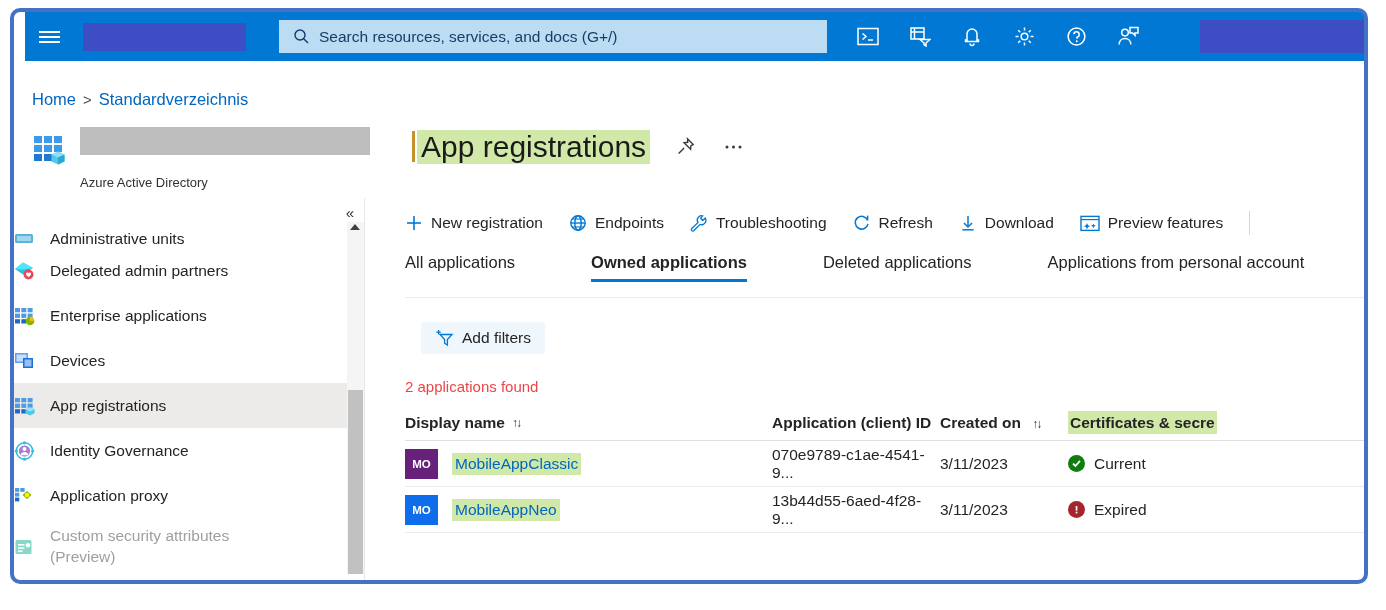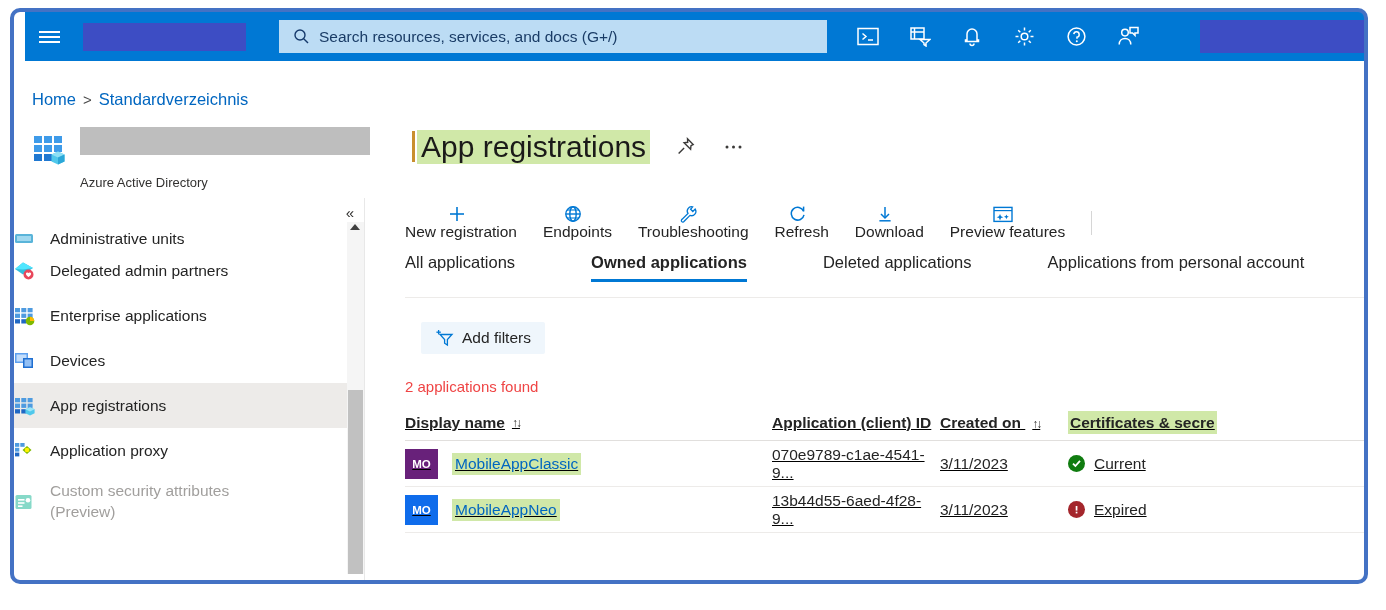--- a/index.html
+++ b/index.html
@@ -179,21 +179,21 @@
 
   .cmdbar {
     position: absolute; left: 0; top: 0;
     height: 50px; display: flex; align-items: center;
     padding-left: 40px;
   }
   .cmdbtn {
     display: flex; align-items: center;
     margin-right: 26px;
     font-size: 15.5px; color: #242424;
-    cursor: pointer; white-space: nowrap; flex-direction: column;
+    cursor: pointer; white-space: nowrap;
   }
   .cmdbtn .ci {
     margin-right: 8px; display: flex; align-items: center;
     color: #0078D4;
   }
   .cmd-divider {
     width: 1px; height: 24px; background: #d6d6d6; margin-right: 20px;
   }
 
   .tabs {
@@ -236,21 +236,21 @@
     cursor: pointer;
   }
   .addfilters .ci { margin-right: 8px; display:flex; color: #0078D4; }
 
   .foundtext {
     position: absolute; left: 40px; top: 180px;
     font-size: 15px; color: #ef4444;
   }
 
   
-  .tbl { position: absolute; left: 40px; top: 208px; width: 980px; text-decoration: underline; }
+  .tbl { position: absolute; left: 40px; top: 208px; width: 980px; }
   .thead {
     display: flex; align-items: center;
     height: 34px; font-size: 15.5px; font-weight: bold; color: #242424;
     border-bottom: 1px solid #E1DFDD;
   }
   .trow {
     display: flex; align-items: center;
     height: 45px; font-size: 15.5px; color: #242424;
     border-bottom: 1px solid #EDEBE9;
   }
@@ -486,20 +486,35 @@
                   <rect x="1" y="13.2" width="5" height="4.3" fill="#2068C4"></rect>
                   <rect x="7.3" y="13.2" width="5" height="4.3" fill="#2068C4"></rect>
                 </g>
               <polygon points="16,11.2 20.6,13.3 20.6,17.3 16,19.4 11.4,17.3 11.4,13.3" fill="#50C8EB"></polygon>
               <polygon points="16,11.2 20.6,13.3 16,15.4 11.4,13.3" fill="#9BE5F8"></polygon>
             </svg>
           </span>
           <span class="navlabel">App registrations</span>
         </div>
 
+        <div class="navitem">
+          <span class="navicon">
+            <svg width="21" height="20" viewBox="0 0 21 20">
+                <circle cx="10.5" cy="10" r="8.2" fill="none" stroke="#32BEDD" stroke-width="1.6"></circle>
+                <circle cx="10.5" cy="10" r="5.6" fill="#A67DD4"></circle>
+                <circle cx="10.5" cy="8" r="2" fill="#fff"></circle>
+                <path d="M6.8 14.2 c0-2.2 1.7-3.3 3.7-3.3 s3.7 1.1 3.7 3.3 z" fill="#fff"></path>
+                <circle cx="10.5" cy="1.8" r="1.6" fill="#32BEDD"></circle>
+                <circle cx="10.5" cy="18.2" r="1.6" fill="#32BEDD"></circle>
+                <circle cx="2.3" cy="10" r="1.6" fill="#32BEDD"></circle>
+                <circle cx="18.7" cy="10" r="1.6" fill="#32BEDD"></circle>
+              </svg>
+          </span>
+          <span class="navlabel">Identity Governance</span>
+        </div>
 
         <div class="navitem">
           <span class="navicon">
             <svg width="21" height="20" viewBox="0 0 21 20">
               <g fill="#4E9BE0">
                   <rect x="1" y="2" width="4.3" height="3.8"></rect>
                   <rect x="6.3" y="2" width="4.3" height="3.8"></rect>
                   <rect x="1" y="6.8" width="4.3" height="3.8"></rect>
                   <rect x="1" y="11.6" width="4.3" height="3.8" fill="#2068C4"></rect>
                 </g>

